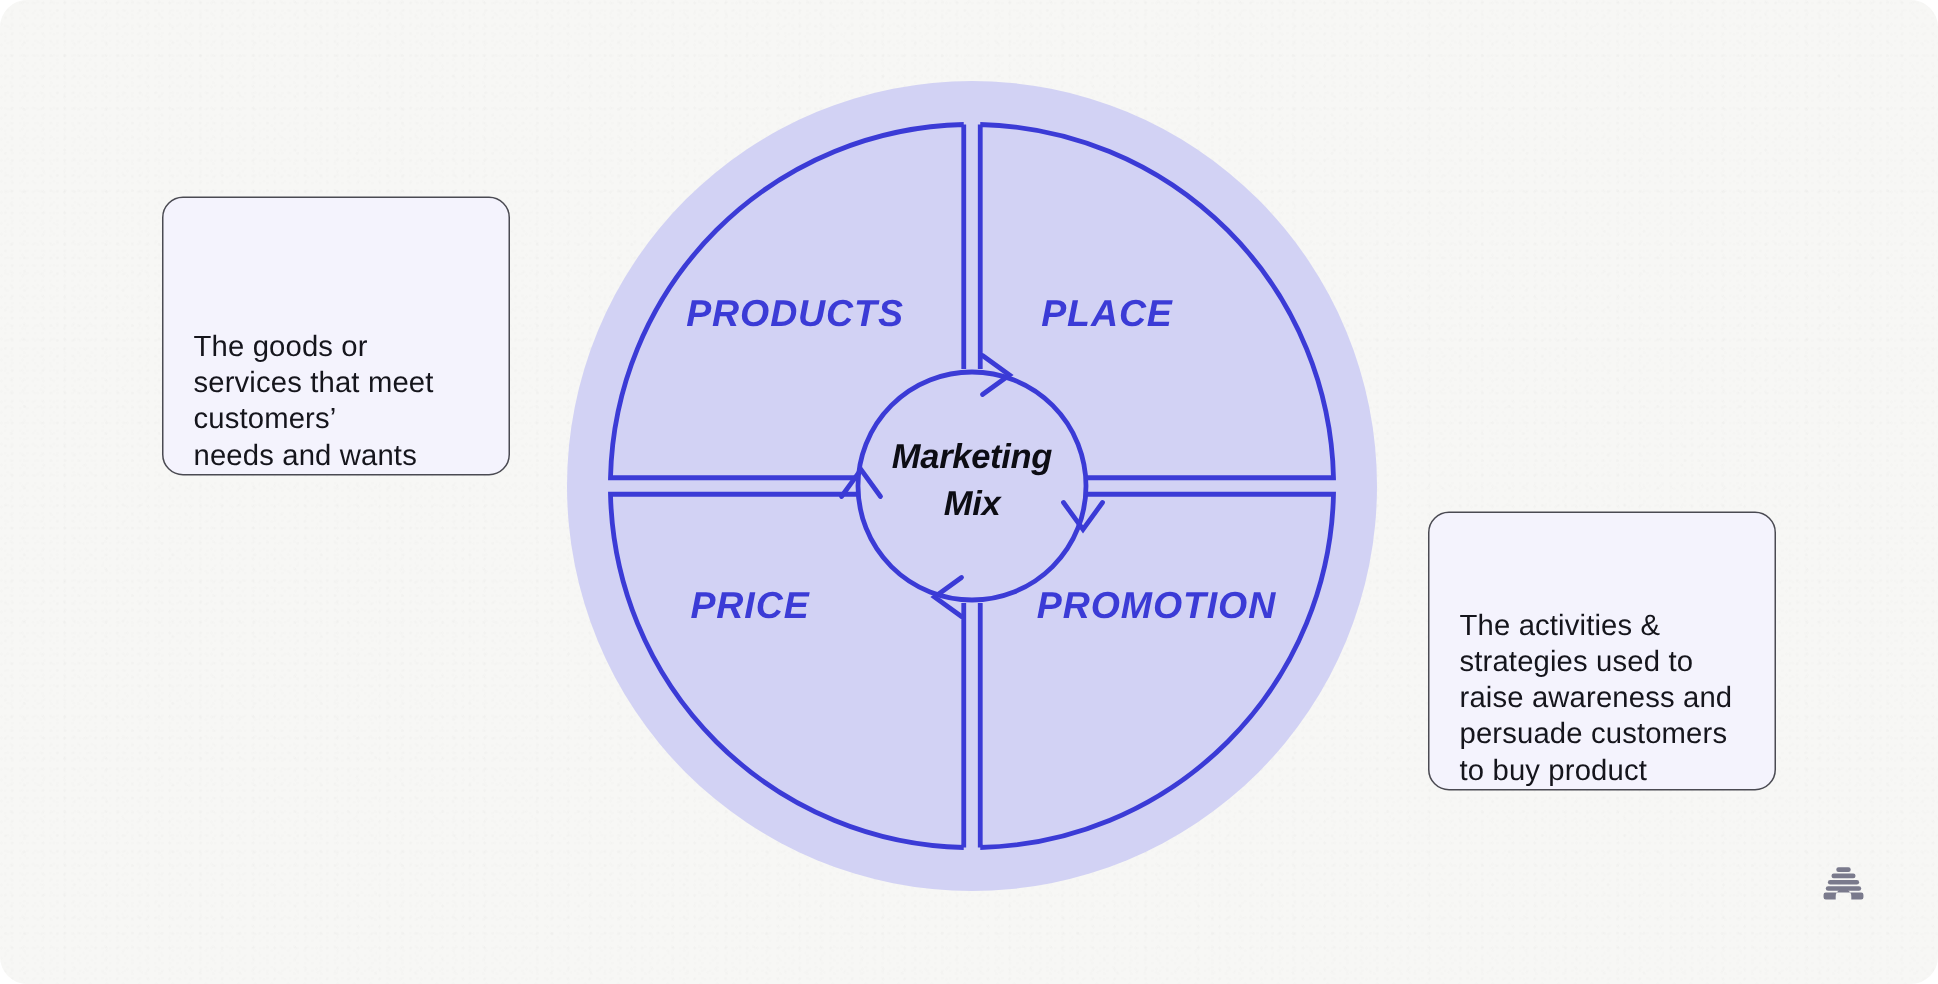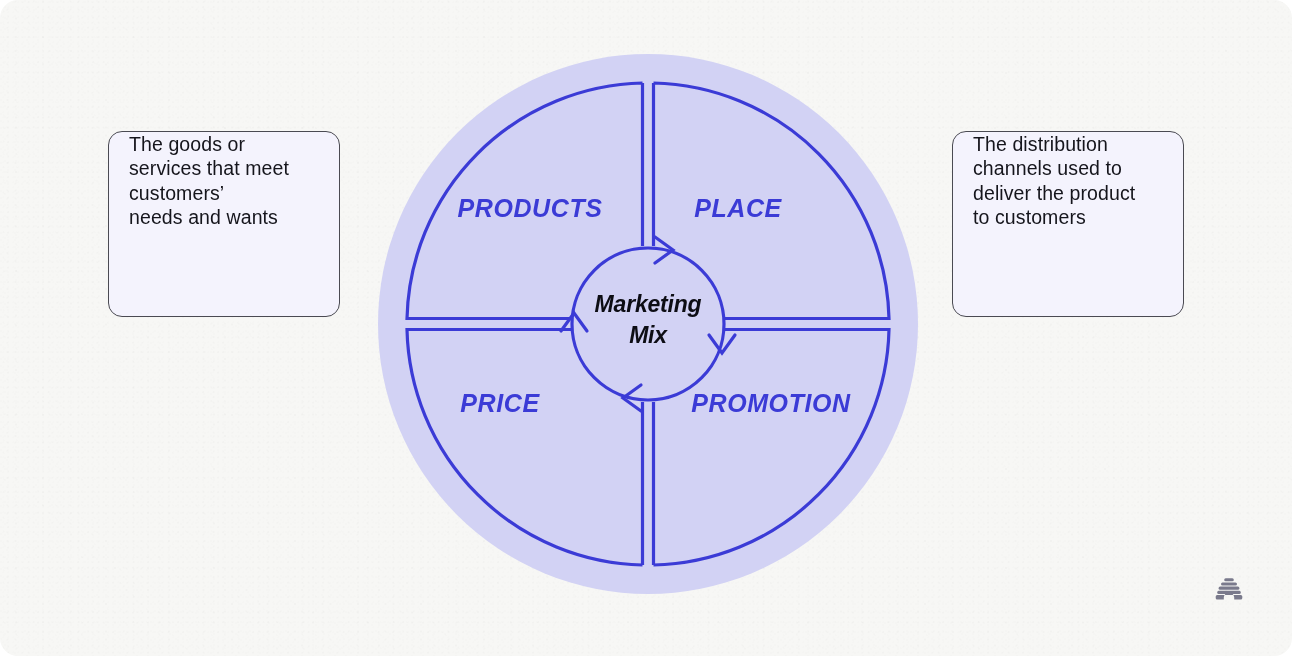--- a/index.html
+++ b/index.html
@@ -38,21 +38,21 @@
 
   
   .card {
     position: absolute;
     box-sizing: border-box;
     background: #f4f3fd;
     border: 1.4px solid #4a4a52;
     border-radius: 14px;
     padding: 0 20px;
     display: flex;
-    align-items: flex-start;
+    align-items: flex-end;
   }
   .card p {
     margin: 0;
     color: #15151c;
     font-size: 19.5px;
     line-height: 24.3px;
     letter-spacing: .1px;
     white-space: pre-line;
   }
   #card-products { left: 108px;  top: 131px; width: 232px; height: 186px; }
@@ -103,27 +103,28 @@
   <div id="noise"></div>
 
   <div class="card" id="card-products">
     <p>The goods or
 services that meet
 customers’
 needs and wants</p>
   </div>
 
 
-  <div class="card" id="card-place">
-    <p>The distribution
-channels used to
-deliver the product
-to customers</p>
+
+  <div class="card" id="card-promotion">
+    <p>The activities &amp;
+strategies used to
+raise awareness and
+persuade customers
+to buy product</p>
   </div>
-
 
   <div id="diagram">
     <svg width="540" height="540" viewBox="0 0 540 540" xmlns="http://www.w3.org/2000/svg">
 
       <circle cx="270" cy="270" r="270" fill="#d2d2f4"></circle>
 
       <g fill="none" stroke="#3b3bd6" stroke-width="3.2" stroke-linecap="butt" stroke-linejoin="miter">
 
         <path d="M 264.5 29 L 264.5 192
                  M 264.5 29 A 241 241 0 0 0 29 264.5

